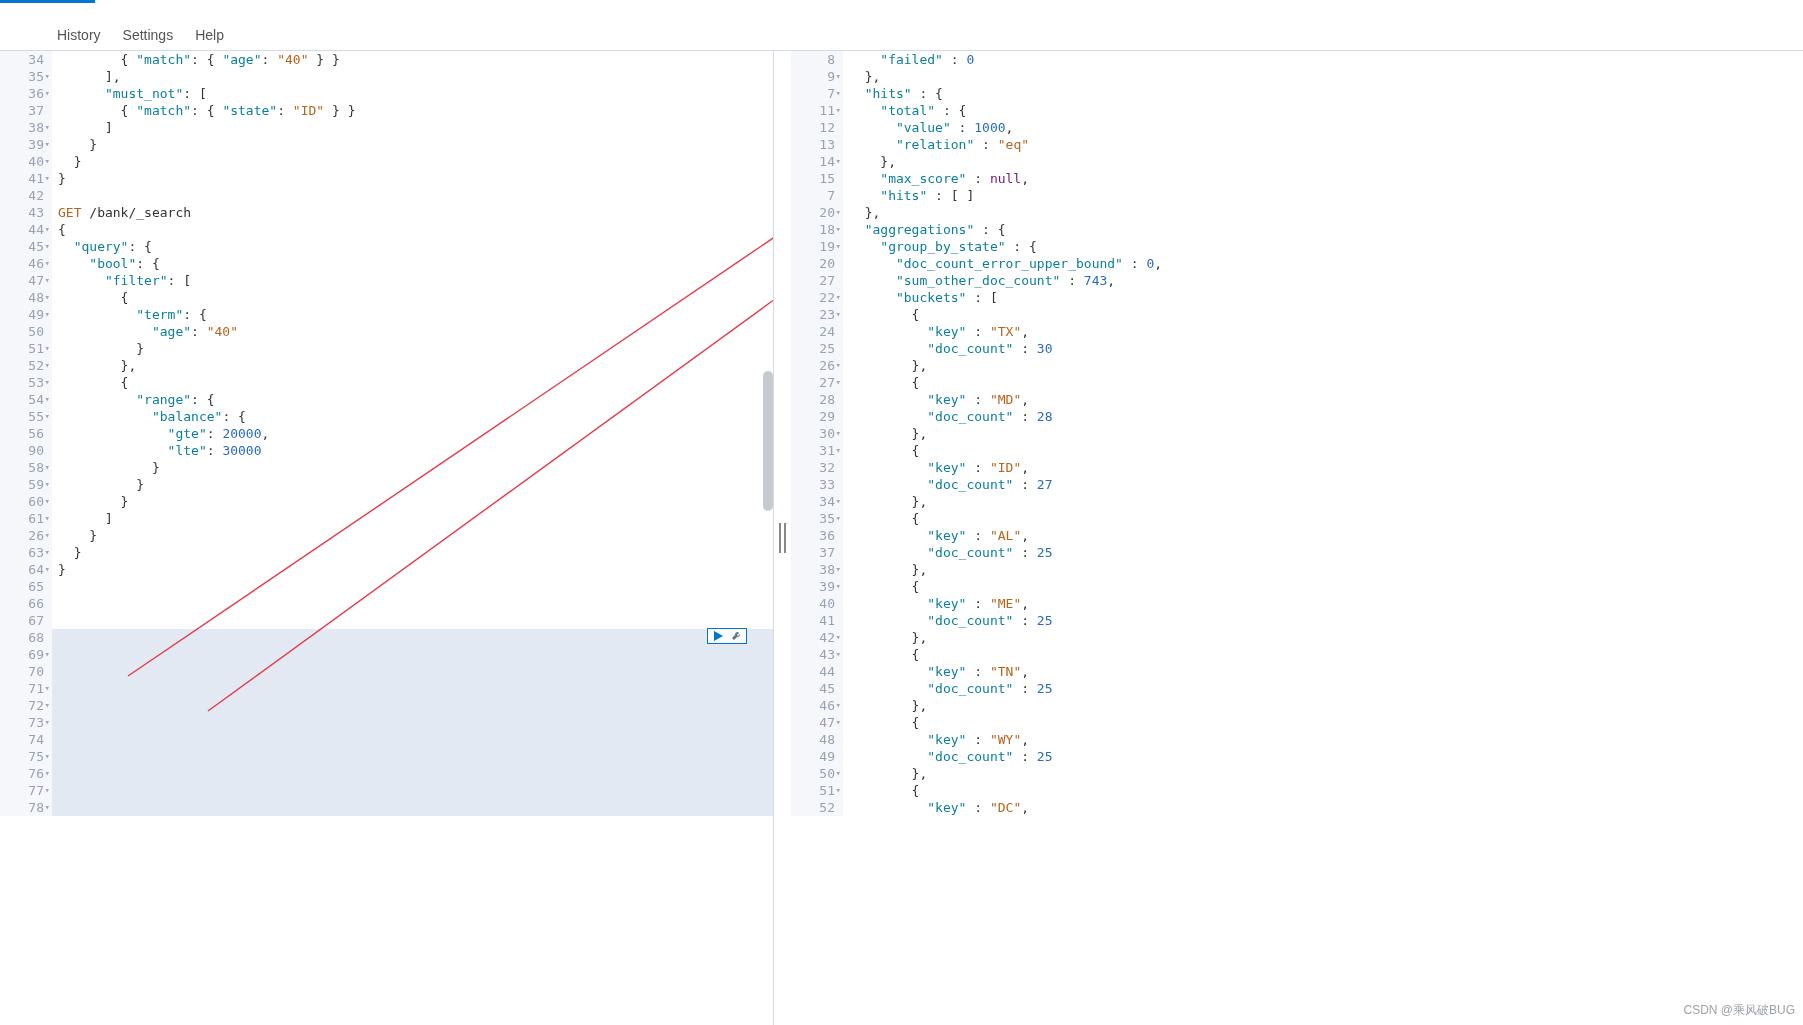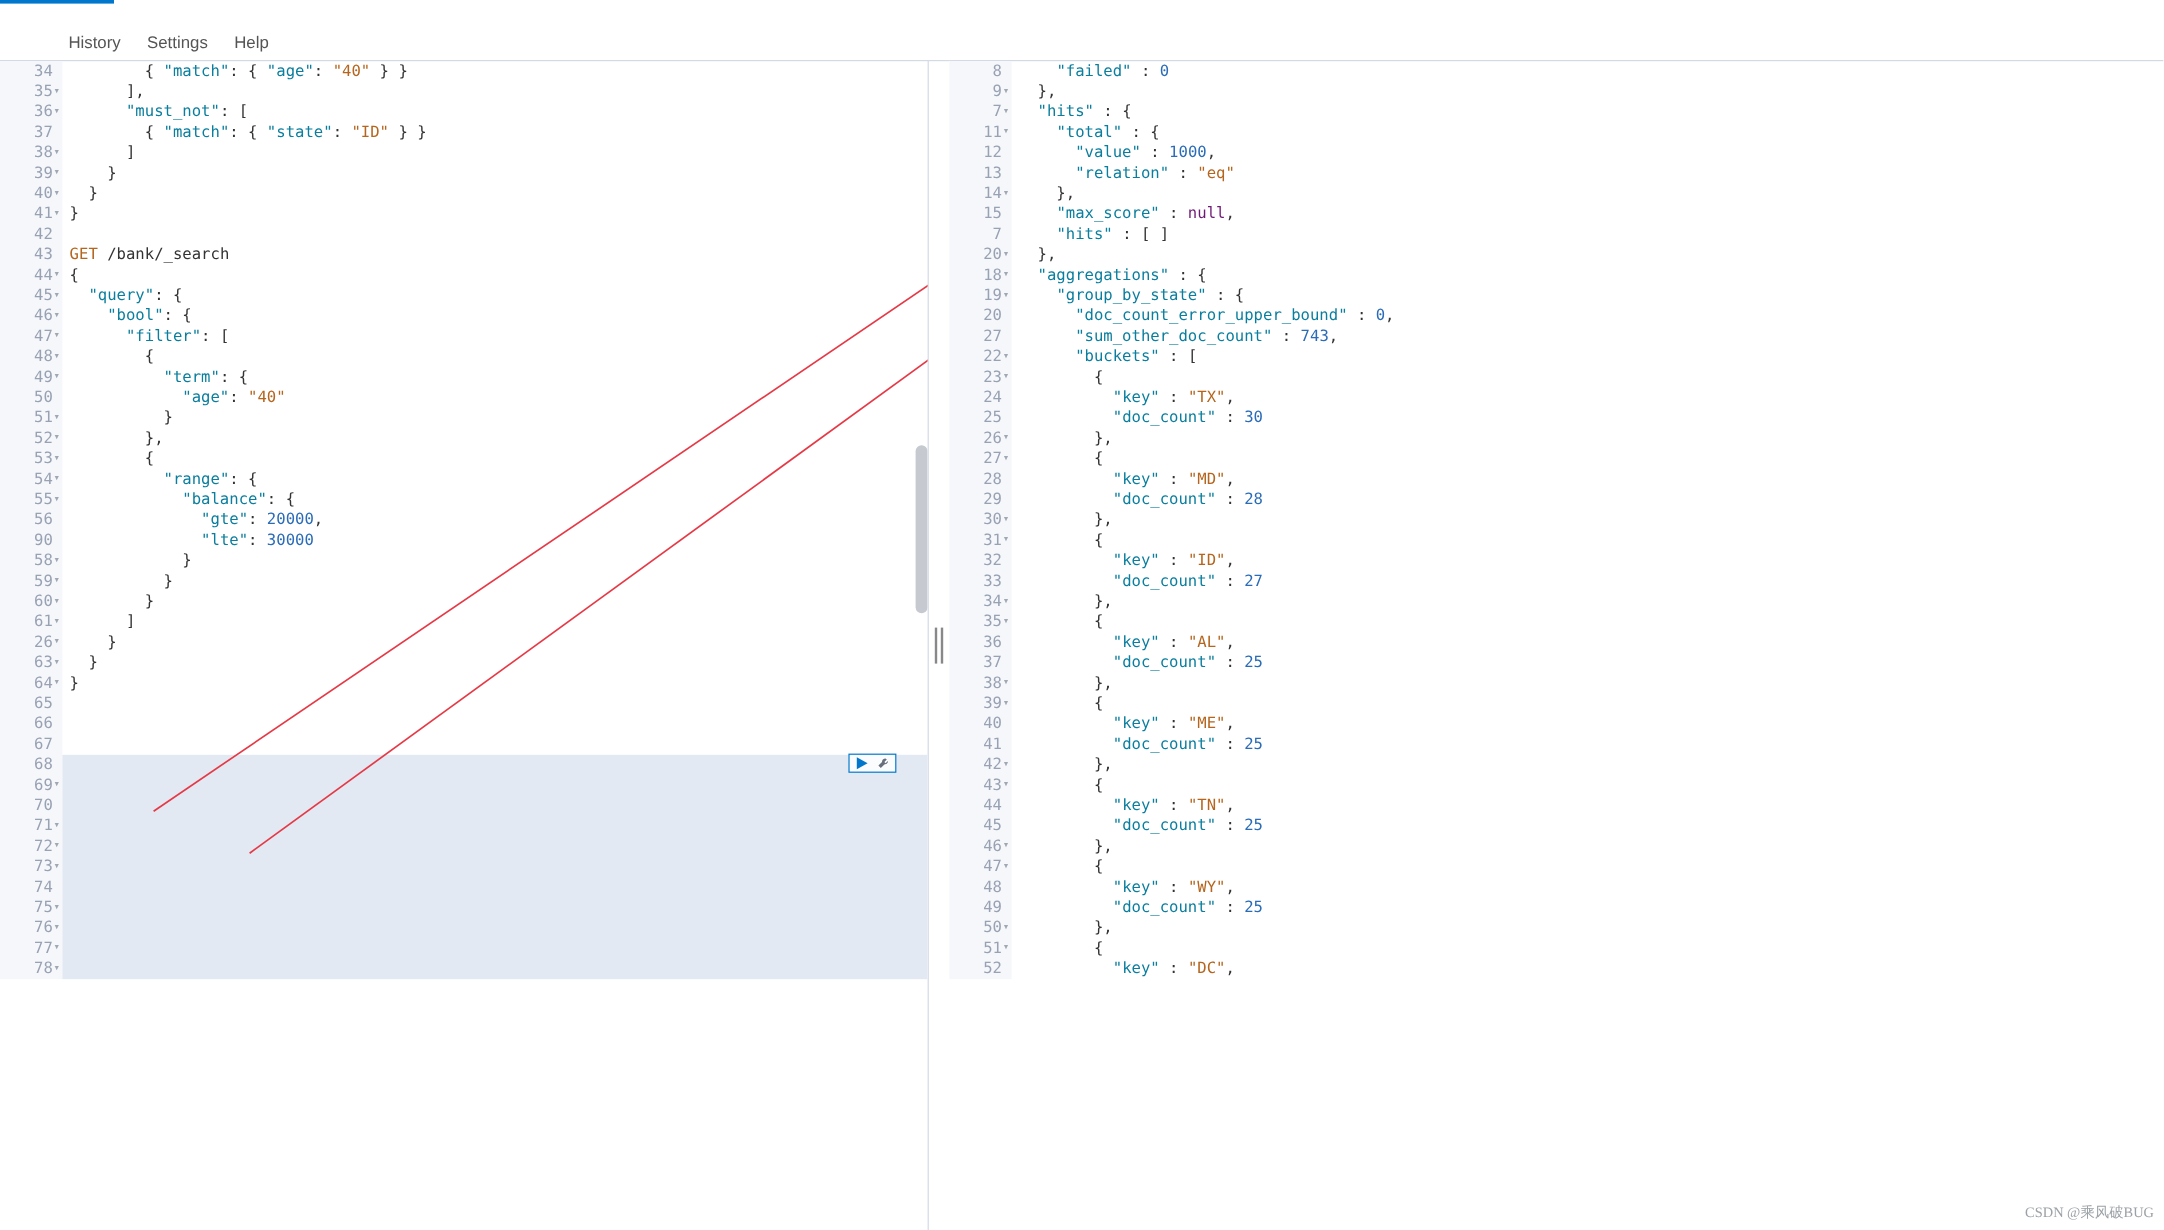--- a/index.html
+++ b/index.html
@@ -26,21 +26,21 @@
   .null { color: #701a75; }
   .pun { color: #333; }
   .hl { background: #e3e9f3; position: absolute; left: 0; right: 0; }
   .play-box { position: absolute; right: 26px; border: 1px solid #0077cc; background: rgba(255,255,255,.85); display: flex; align-items: center; gap: 6px; padding: 1px 4px; }
   .play-box svg { display: block; }
   .scroll-track { position: absolute; top: 0; right: 0; bottom: 0; width: 10px; background: transparent; }
   .scroll-thumb { position: absolute; right: 0; width: 10px; background: #c6c9cf; border-radius: 5px; }
   .resize-handle { width: 7px; height: 30px; display: flex; justify-content: space-between; }
   .resize-handle span { width: 2px; background: #888; }
   .arrow-svg { position: absolute; left: 58px; top: 0; pointer-events: none; width: 780px; height: 780px; overflow: visible; }
-  .watermark { position: absolute; right: 8px; bottom: 6px; font-family: Liberation Serif, serif; font-size: 12px; color: #9ba1a6; }
+  .watermark { position: absolute; right: 8px; bottom: 6px; font-family: Liberation Sans, sans-serif; font-size: 12px; color: #9ba1a6; }
 </style>
 </head>
 <body>
 
 <div class="root">
   <div class="top-accent"></div>
 
   <div class="menubar">
     <span class="item">History</span>
     <span class="item">Settings</span>

